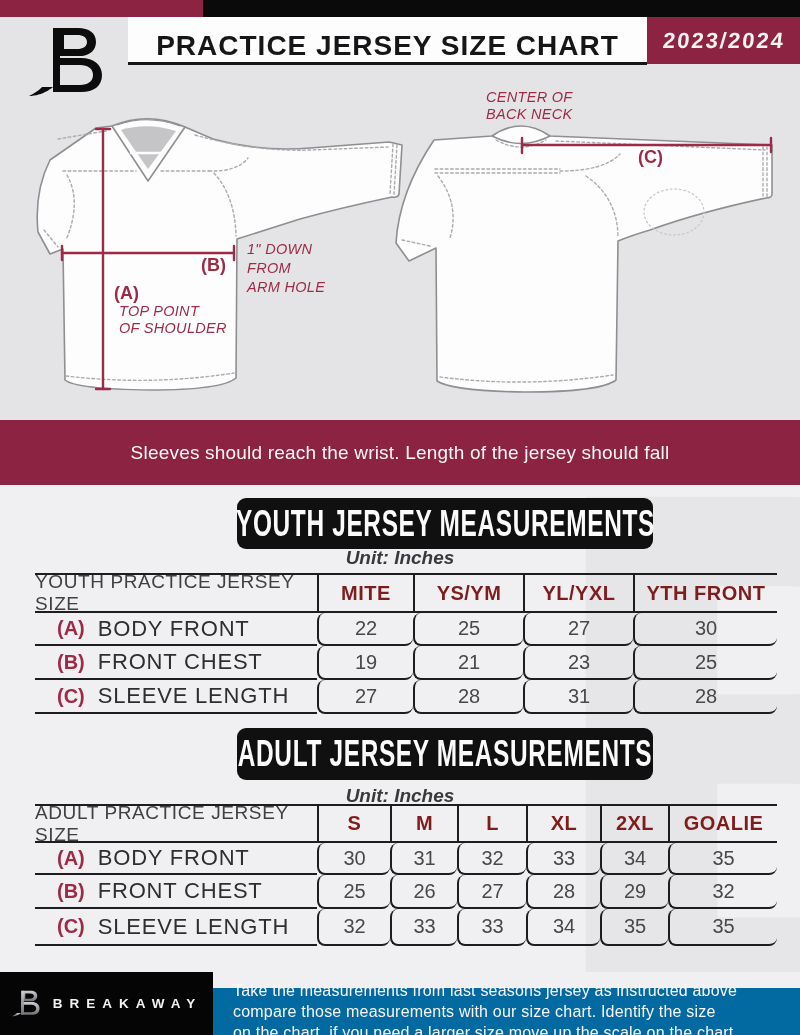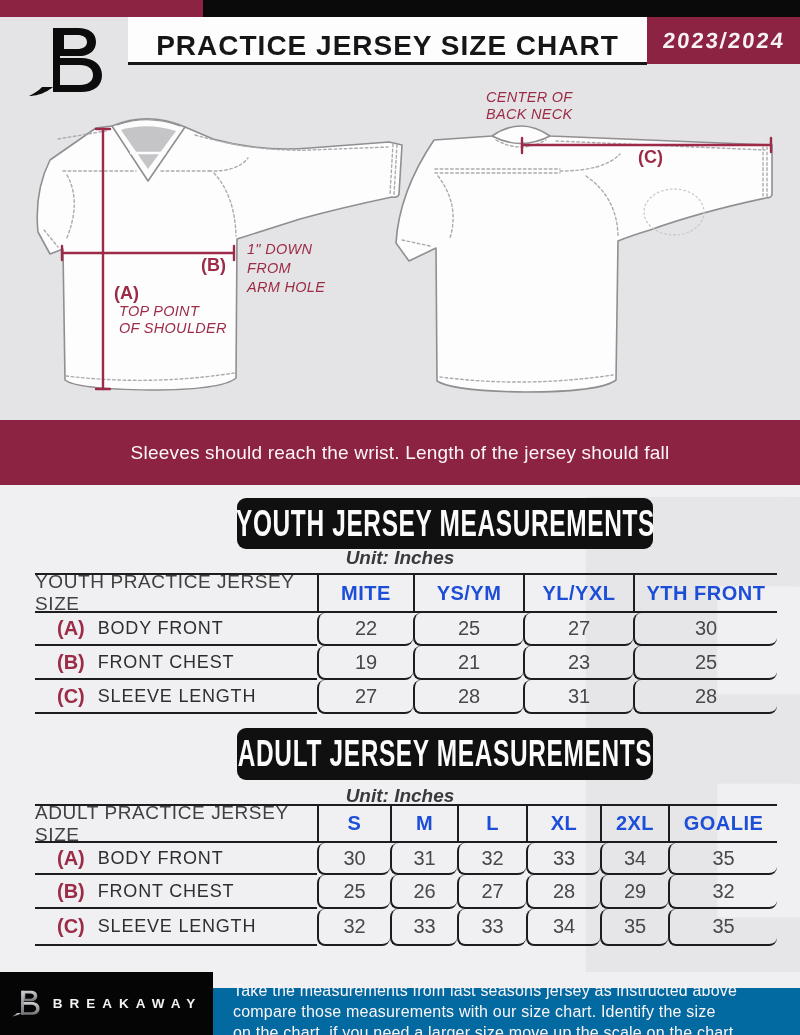--- a/index.html
+++ b/index.html
@@ -41,24 +41,24 @@
   .unit{position:absolute;left:0;width:100%;text-align:center;font-style:italic;font-weight:700;font-size:19px;color:#39393c;}
   .unit-youth{top:62px;}
   .unit-adult{top:300px;}
 
   .table{position:absolute;left:35px;width:742px;display:grid;border-top:2px solid #1d1d1f;}
   .table-youth{top:88px;grid-template-columns:282px 96px 110px 110px 144px;grid-template-rows:38px 33px 34px 34px;}
   .table-adult{top:319px;grid-template-columns:282px 73px 67px 69px 74px 68px 109px;grid-template-rows:37px 32px 34px 37px;}
   .cell{border-bottom:2px solid #1d1d1f;display:flex;align-items:center;justify-content:center;box-sizing:border-box;}
   .vl{border-left:2px solid #1d1d1f;}
   .first-head{color:#404040;font-size:19px;letter-spacing:.6px;}
-  .size-head{color:#1d4ed8;font-size:20px;font-weight:700;letter-spacing:.5px;}
+  .size-head{color:#7f1d1d;font-size:20px;font-weight:700;letter-spacing:.5px;}
   .rowhead{justify-content:flex-start;padding-left:22px;gap:13px;}
   .rowkey{color:#9c2b47;font-size:20px;font-weight:700;}
-  .rowlabel{color:#2e2e31;font-size:18px;letter-spacing:.8px;}
+  .rowlabel{color:#2e2e31;font-size:22px;letter-spacing:.8px;}
   .val{color:#48484b;font-size:20px;border-radius:8px;}
 
   
   .footer{position:absolute;left:0;top:972px;width:800px;height:63px;display:flex;}
   .footer-left{width:213px;background:#050506;display:flex;align-items:center;justify-content:center;gap:12px;flex-shrink:0;}
   .footer-brand{color:#f2f2f2;font-size:13.5px;font-weight:700;letter-spacing:7px;white-space:nowrap;}
   .footer-right{flex:1;background:#0369a1;display:flex;flex-direction:column;justify-content:center;padding-left:20px;margin-top:16px;}
   .footer-right div{color:#fbf5f6;font-size:16px;line-height:21px;letter-spacing:.2px;white-space:nowrap;}
 </style>
 </head>

